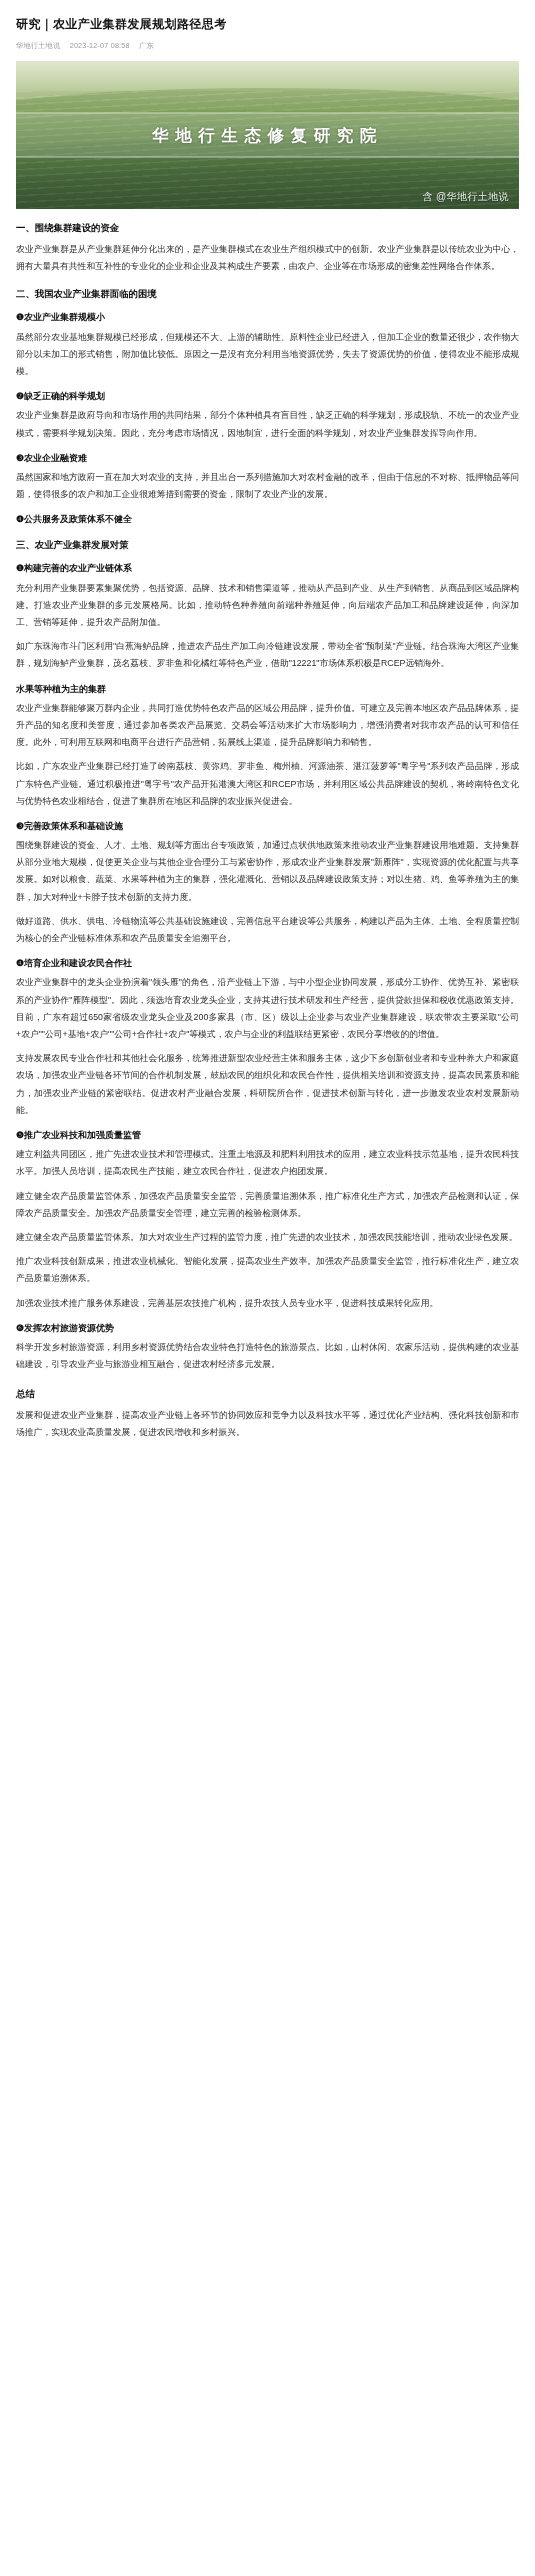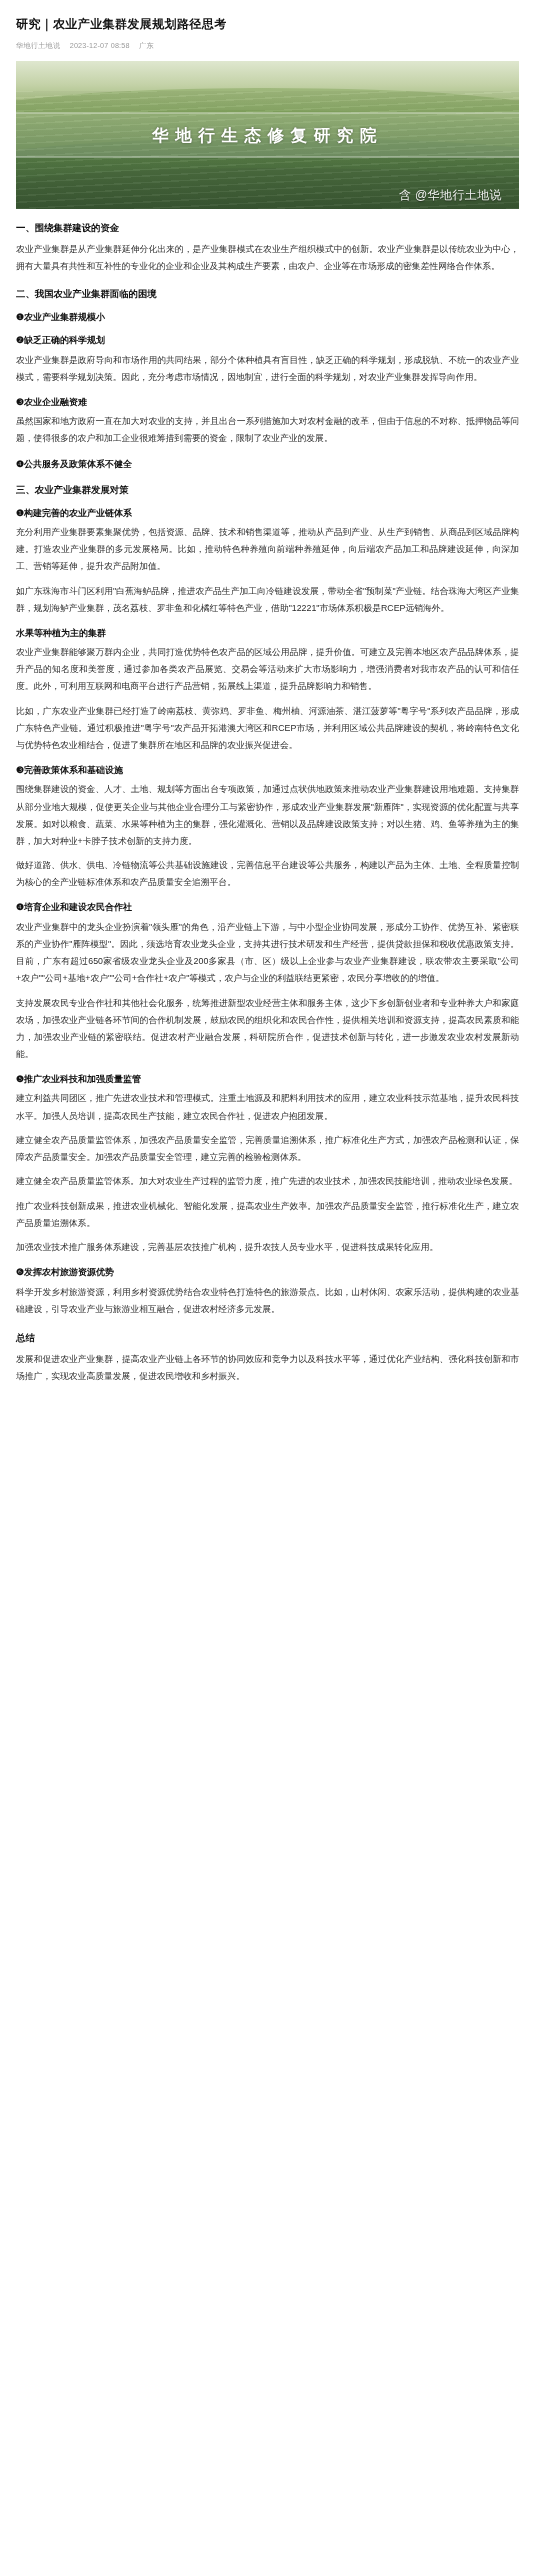--- a/index.html
+++ b/index.html
@@ -89,23 +89,23 @@
   }
   .hero .band-text {
     color: #ffffff;
     font-size: 16.6px;
     font-weight: bold;
     letter-spacing: 6.5px;
     text-shadow: 0 0.7px 2.2px rgba(0,0,0,.45);
   }
   .hero .wm {
     position: absolute;
-    right: 17px; bottom: 5.8px;
+    right: 10px; bottom: 5.8px;
     color: rgba(255,255,255,0.92);
-    font-size: 12px;
+    font-size: 10px;
     letter-spacing: 0.4px;
     text-shadow: 0 0.7px 1.4px rgba(0,0,0,.5);
   }
   .h2 {
     font-size: 9.4px;
     font-weight: bold;
     color: #111;
     margin: 13px 0 5.8px 0;
   }
   .h3 {
@@ -153,20 +153,21 @@
       <div class="band-text">华地行生态修复研究院</div>
     </div>
     <div class="wm">含 @华地行土地说</div>
   </div>
 
   <div id="article-body">
       <h2 class="h2">一、围绕集群建设的资金</h2>
       <p class="body">农业产业集群是从产业集群延伸分化出来的，是产业集群模式在农业生产组织模式中的创新。农业产业集群是以传统农业为中心，拥有大量具有共性和互补性的专业化的企业和企业及其构成生产要素，由农户、企业等在市场形成的密集差性网络合作体系。</p>
       <h2 class="h2">二、我国农业产业集群面临的困境</h2>
       <h3 class="h3">❶农业产业集群规模小</h3>
+      <p class="body">虽然部分农业基地集群规模已经形成，但规模还不大、上游的辅助性、原料性企业已经进入，但加工企业的数量还很少，农作物大部分以未加工的形式销售，附加值比较低。原因之一是没有充分利用当地资源优势，失去了资源优势的价值，使得农业不能形成规模。</p>
       <h3 class="h3">❷缺乏正确的科学规划</h3>
       <p class="body">农业产业集群是政府导向和市场作用的共同结果，部分个体种植具有盲目性，缺乏正确的科学规划，形成脱轨、不统一的农业产业模式，需要科学规划决策。因此，充分考虑市场情况，因地制宜，进行全面的科学规划，对农业产业集群发挥导向作用。</p>
       <h3 class="h3">❸农业企业融资难</h3>
       <p class="body">虽然国家和地方政府一直在加大对农业的支持，并且出台一系列措施加大对农村金融的改革，但由于信息的不对称、抵押物品等问题，使得很多的农户和加工企业很难筹措到需要的资金，限制了农业产业的发展。</p>
       <h3 class="h3">❹公共服务及政策体系不健全</h3>
       <h2 class="h2">三、农业产业集群发展对策</h2>
       <h3 class="h3">❶构建完善的农业产业链体系</h3>
       <p class="body">充分利用产业集群要素集聚优势，包括资源、品牌、技术和销售渠道等，推动从产品到产业、从生产到销售、从商品到区域品牌构建。打造农业产业集群的多元发展格局。比如，推动特色种养殖向前端种养殖延伸，向后端农产品加工和品牌建设延伸，向深加工、营销等延伸，提升农产品附加值。</p>
       <p class="body">如广东珠海市斗门区利用"白蕉海鲈品牌，推进农产品生产加工向冷链建设发展，带动全省"预制菜"产业链。结合珠海大湾区产业集群，规划海鲈产业集群，茂名荔枝、罗非鱼和化橘红等特色产业，借助"12221"市场体系积极是RCEP远销海外。</p>
       <h3 class="h3">水果等种植为主的集群</h3>

